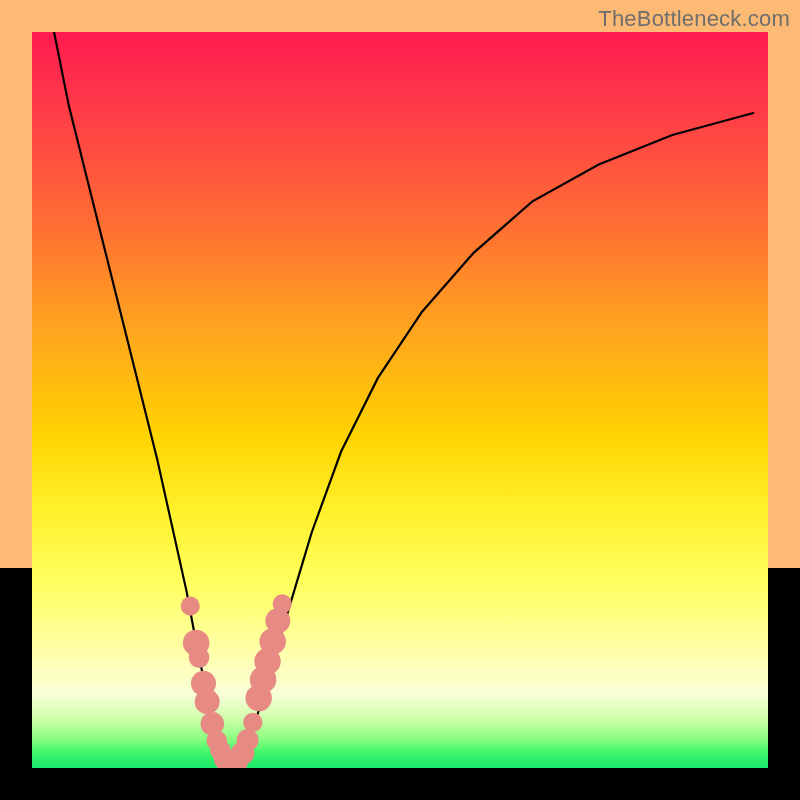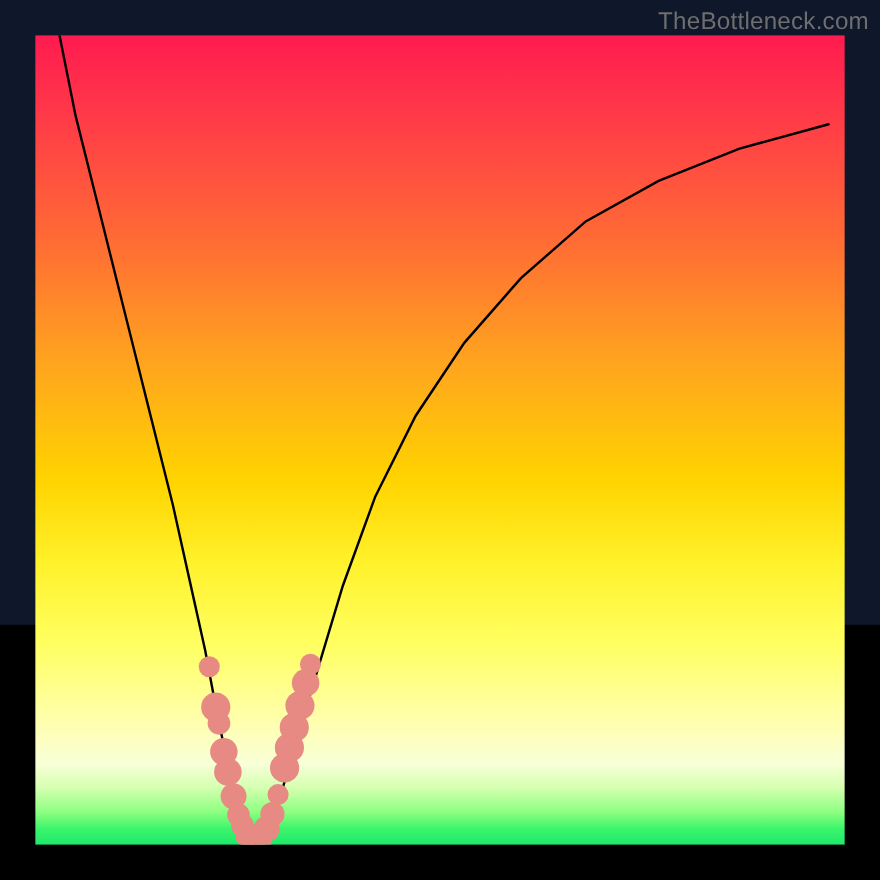--- a/index.html
+++ b/index.html
@@ -10,21 +10,21 @@
     overflow: hidden;
     background: #000;
     font-family: Arial, Helvetica, sans-serif;
   }
   .frame {
     position: absolute;
     top: 0;
     left: 0;
     width: 800px;
     height: 568px;
-    background: #0f172a;
+    background: #fdba74;
   }
   .plot-area {
     position: absolute;
     
     top: 32px;
     left: 32px;
     width: 736px;
     height: 736px;
     overflow: hidden;
   }

